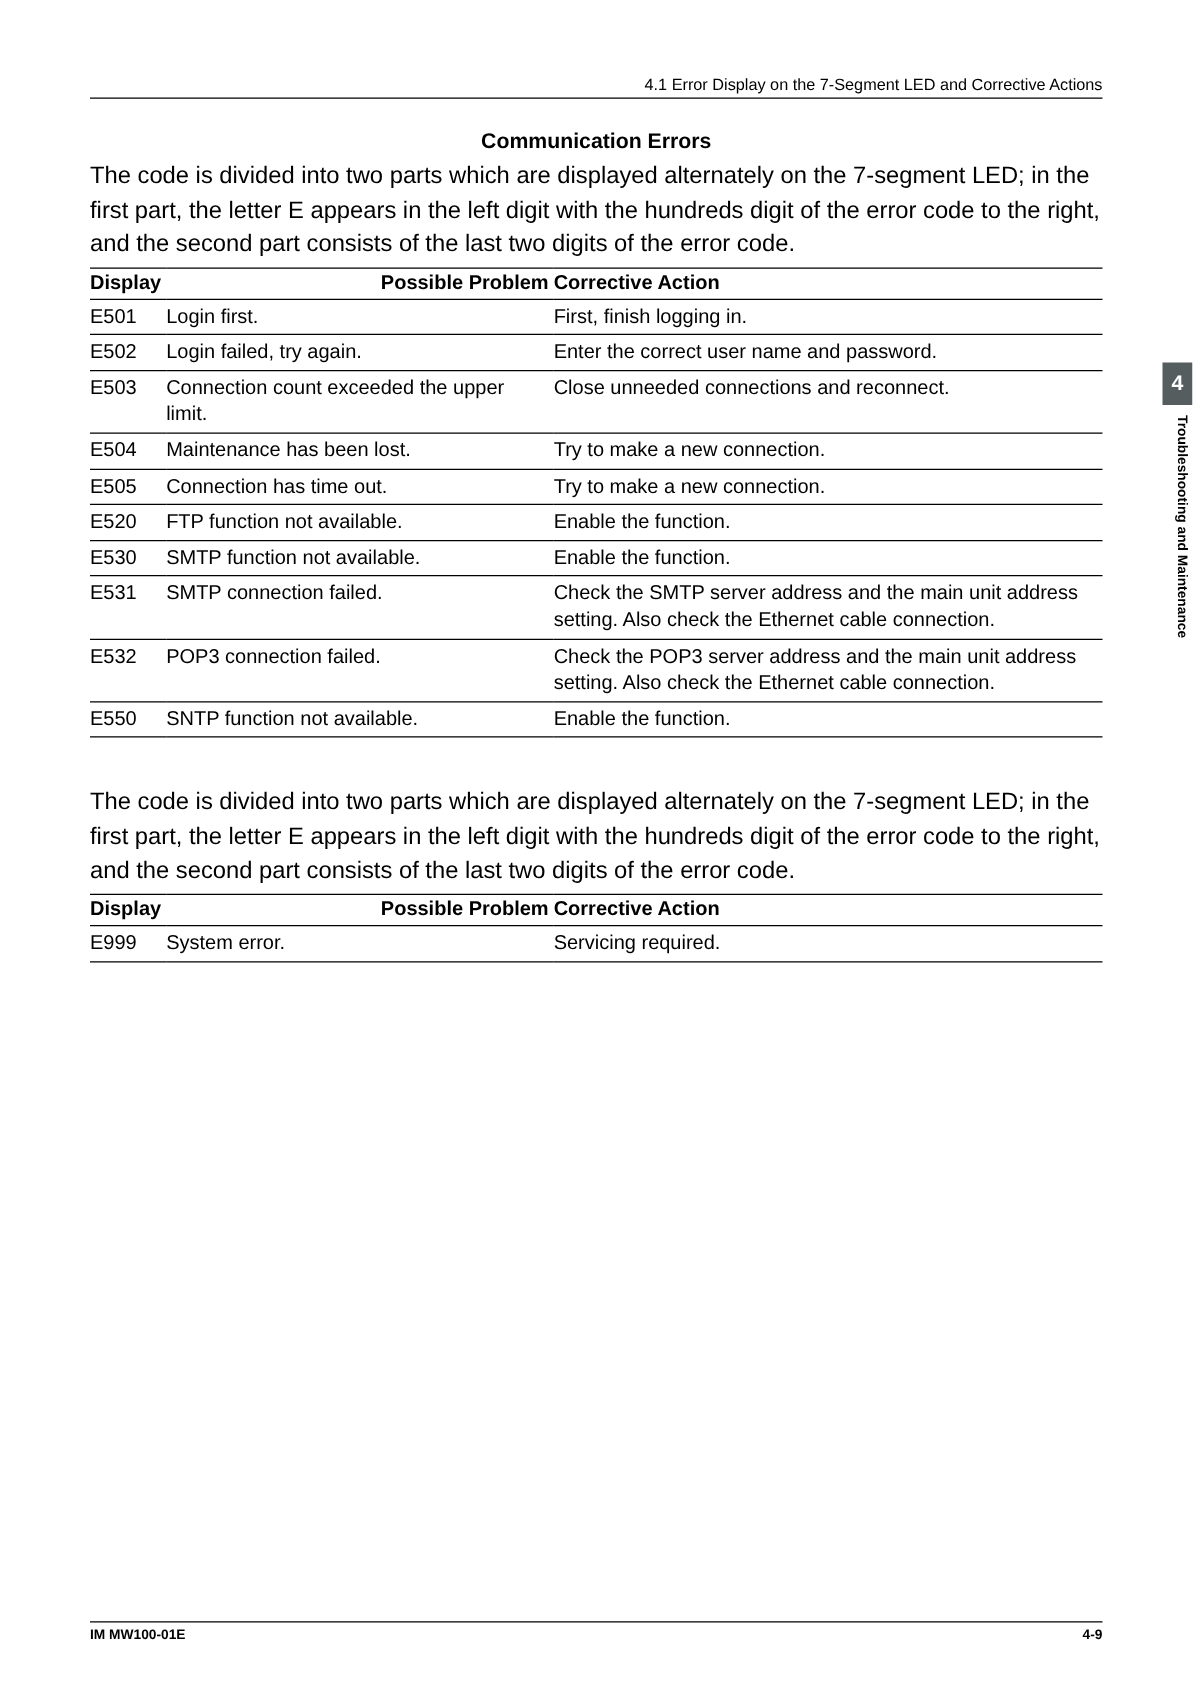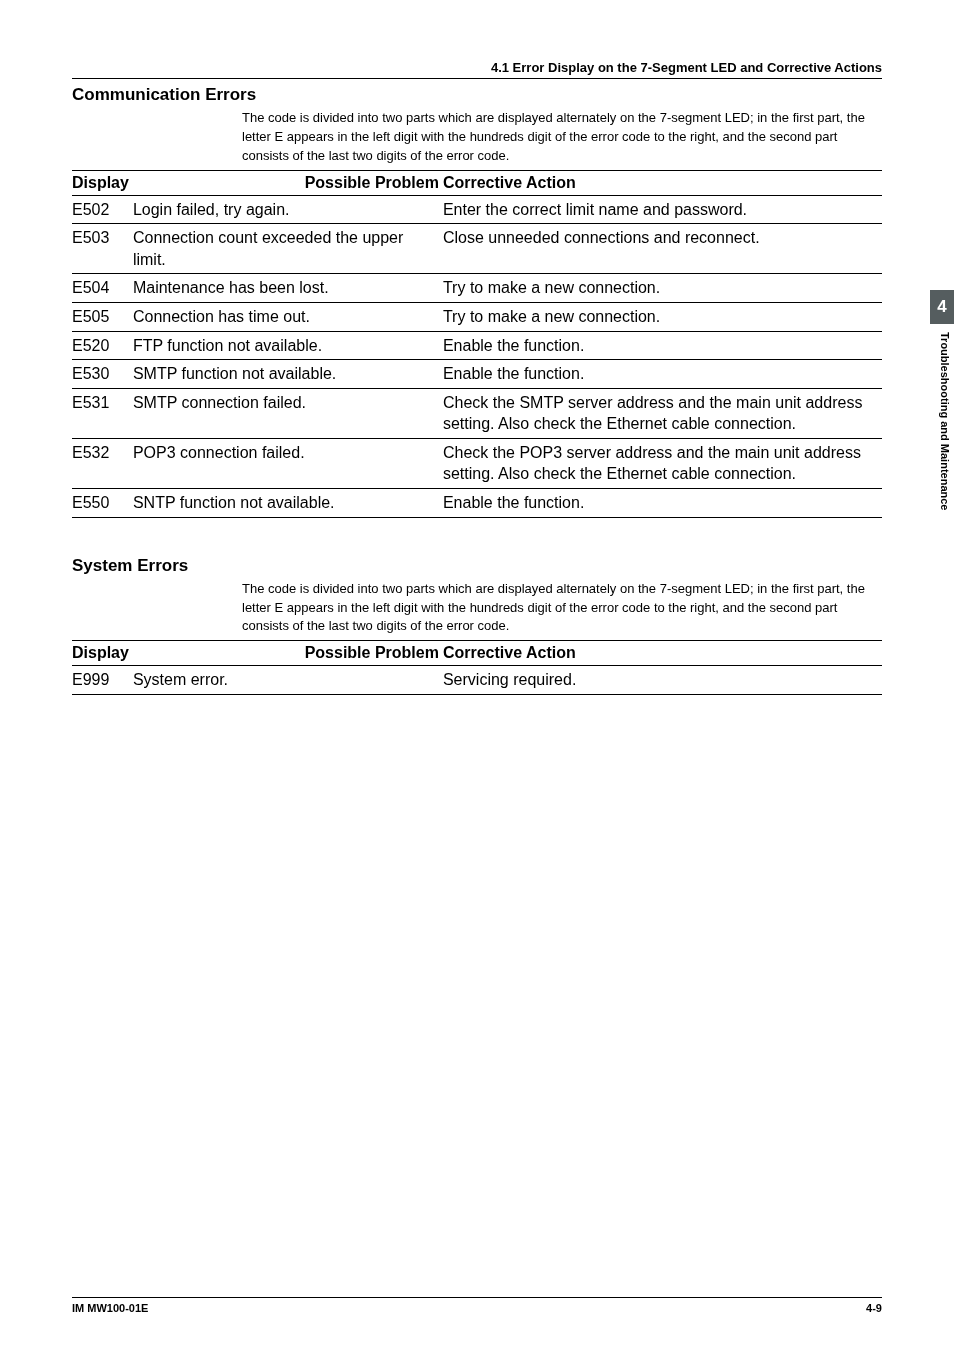--- a/index.html
+++ b/index.html
@@ -1,21 +1,21 @@
 <!DOCTYPE html>
 <html><head>
 <meta charset="utf-8">
 <style>
   * { margin: 0; padding: 0; box-sizing: border-box; }
   html, body { width: 954px; height: 1350px; font-family: Arial, Helvetica, sans-serif; background: #fff; color: #000; }
   .page { position: relative; width: 954px; height: 1350px; padding: 60px 72px 0 72px; }
   .section-header-bar { border-bottom: 1px solid #000; margin-bottom: 4px; }
-  .section-header-text { font-size: 13px; font-weight: bold; text-align: right; padding-bottom: 3px; }
-  .h2 { font-size: 17px; font-weight: bold; margin-top: 6px; margin-bottom: 4px; }
-  .intro { font-size: 13px; line-height: 1.45; margin-left: 170px; margin-bottom: 4px; }
+  .section-header-text { font-size: 13px; font-weight: normal; text-align: right; padding-bottom: 3px; }
+  .h2 { font-size: 17px; font-weight: bold; margin-top: 24px; margin-bottom: 4px; text-align: center; }
+  .intro { font-size: 19px; line-height: 1.45; margin-bottom: 4px; }
   table { width: 100%; border-collapse: collapse; font-size: 16px; }
   thead th { text-align: left; font-weight: bold; border-top: 1px solid #000; border-bottom: 1px solid #000; padding: 3px 4px 3px 0; vertical-align: top; }
   tbody td { border-bottom: 1px solid #000; padding: 3px 4px 3px 0; vertical-align: top; line-height: 1.35; }
   .col-display { width: 60px; }
   .col-problem { width: 310px; text-align: right; }
   .system-errors-block { margin-top: 38px; }
   .side-tab { position: absolute; right: 0; top: 290px; width: 24px; height: 34px; background: #555d5f; color: #fff; display: flex; align-items: center; justify-content: center; font-size: 17px; font-weight: bold; }
   .side-label { position: absolute; right: 3px; top: 332px; width: 18px; font-size: 11px; font-weight: bold; writing-mode: vertical-rl; white-space: nowrap; }
   .footer { position: absolute; bottom: 36px; left: 72px; right: 72px; border-top: 1px solid #000; padding-top: 4px; display: flex; justify-content: space-between; font-size: 11px; font-weight: bold; }
 </style>
@@ -34,23 +34,28 @@
     <table>
       <thead>
         <tr>
           <th class="col-display">Display</th>
           <th class="col-problem">Possible Problem</th>
           <th>Corrective Action</th>
         </tr>
       </thead>
       <tbody>
         <tr>
+            <td>E501</td>
+            <td>Login first.</td>
+            <td>First, finish logging in.</td>
+          </tr>
+        <tr>
             <td>E502</td>
             <td>Login failed, try again.</td>
-            <td>Enter the correct limit name and password.</td>
+            <td>Enter the correct user name and password.</td>
           </tr>
         <tr>
             <td>E503</td>
             <td>Connection count exceeded the upper limit.</td>
             <td>Close unneeded connections and reconnect.</td>
           </tr>
         <tr>
             <td>E504</td>
             <td>Maintenance has been lost.</td>
             <td>Try to make a new connection.</td>
@@ -83,21 +88,20 @@
         <tr>
             <td>E550</td>
             <td>SNTP function not available.</td>
             <td>Enable the function.</td>
           </tr>
       </tbody>
     </table>
   </div>
 
   <div class="system-errors-block">
-    <h2 class="h2">System Errors</h2>
     <p class="intro">The code is divided into two parts which are displayed alternately on the 7-segment LED; in the first part, the letter E appears in the left digit with the hundreds digit of the error code to the right, and the second part consists of the last two digits of the error code.</p>
     <table>
       <thead>
         <tr>
           <th class="col-display">Display</th>
           <th class="col-problem">Possible Problem</th>
           <th>Corrective Action</th>
         </tr>
       </thead>
       <tbody>

